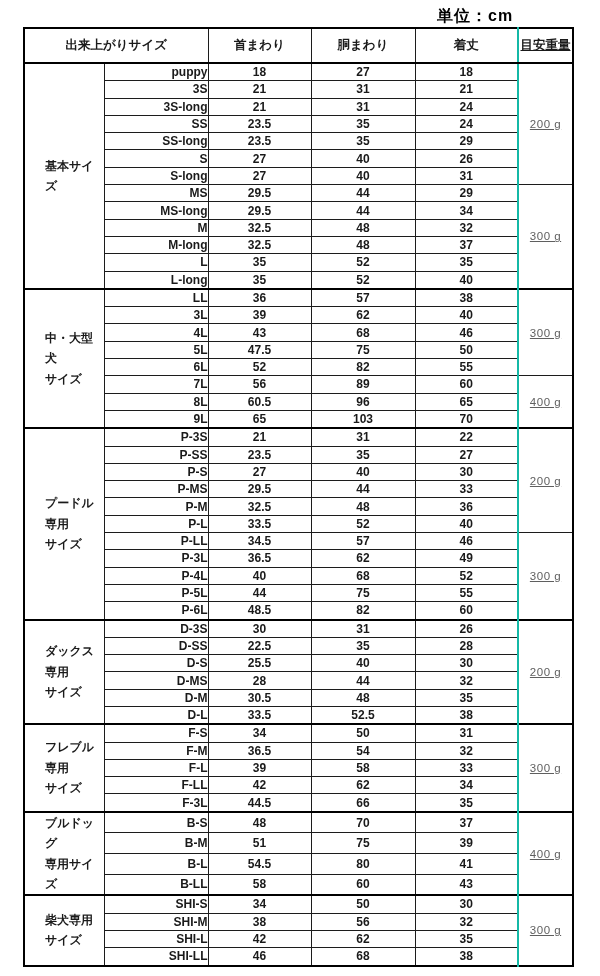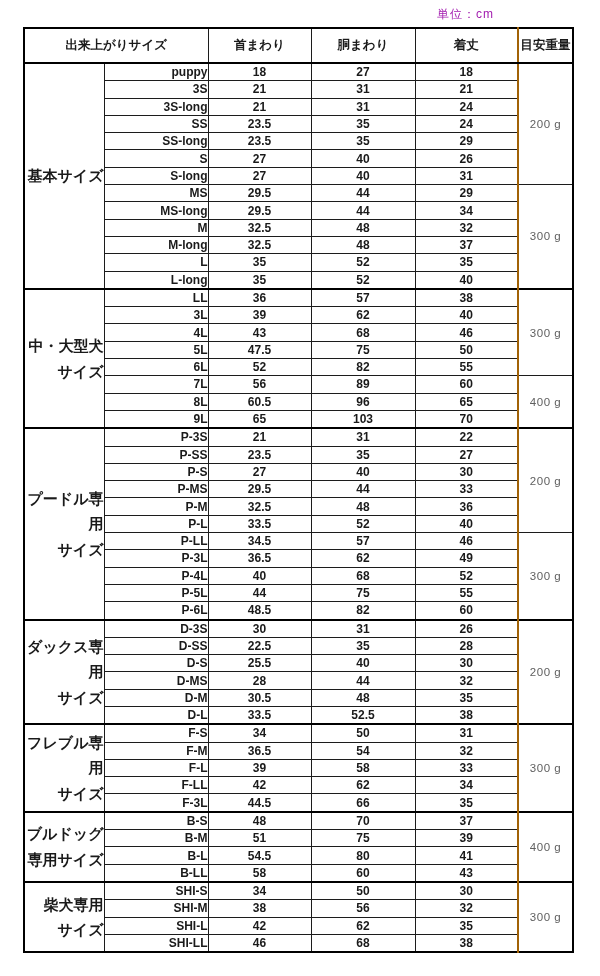--- a/index.html
+++ b/index.html
@@ -11,23 +11,24 @@
   body {
     width: 600px;
     height: 976px;
     position: relative;
     overflow: hidden;
   }
   .unit-label {
     position: absolute;
     top: 6px;
     left: 437px;
-    font-size: 12px;
-    color: #a21caf;
+    font-size: 16px;
+    color: #000000;
     letter-spacing: 1px;
+    font-weight: bold;
   }
   table.size-table {
     position: absolute;
     top: 27px;
     left: 23px;
     width: 549px;
     border-collapse: collapse;
     table-layout: fixed;
     border: 2px solid #000;
   }
@@ -46,42 +47,44 @@
   thead th {
     height: 33px;
     font-size: 12.5px;
     font-weight: bold;
     text-align: center;
     border-bottom: 2px solid #000;
     background: #ffffff;
     margin-left: 40px;
   }
   th.weight-h, td.weight {
-    border-left: 2px solid #a16207;
+    border-left: 2px solid #14b8a6;
+    text-decoration: underline;
   }
   tbody td { height: 16.3px; }
   tr.group-start td { border-top: 2px solid #000; }
 
   td.size-name {
     text-align: right;
     padding-left: 5px;
     font-weight: bold;
     font-size: 12px;
   }
   td.num {
     text-align: center;
     font-weight: bold;
     font-size: 12px;
   }
   td.group-label {
-    text-align: right;
+    text-align: left;
     font-weight: bold;
-    font-size: 15px;
+    font-size: 12px;
     line-height: 1.7;
     vertical-align: middle;
+    padding-left: 20px;
   }
   td.weight {
     text-align: center;
     font-weight: normal;
     font-size: 11.5px;
     color: #5f5f5f;
     letter-spacing: 0.5px;
   }
 </style>
 </head>

